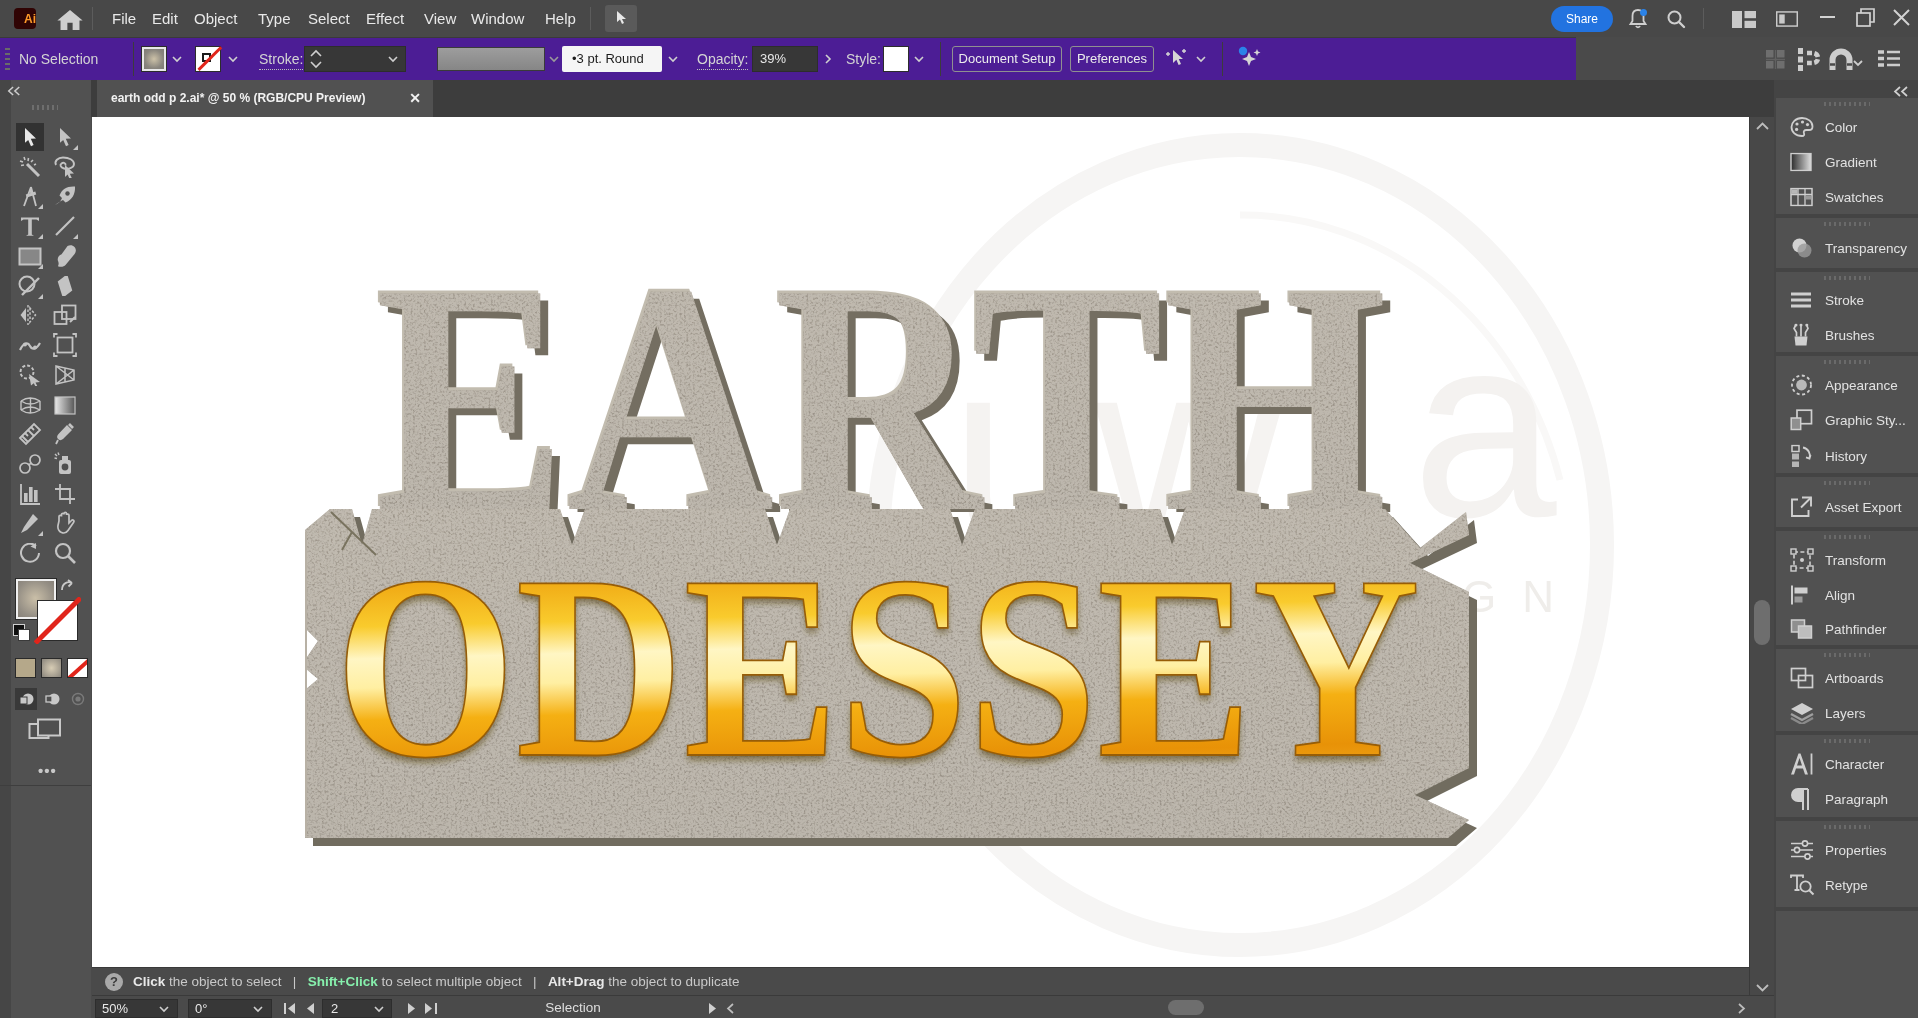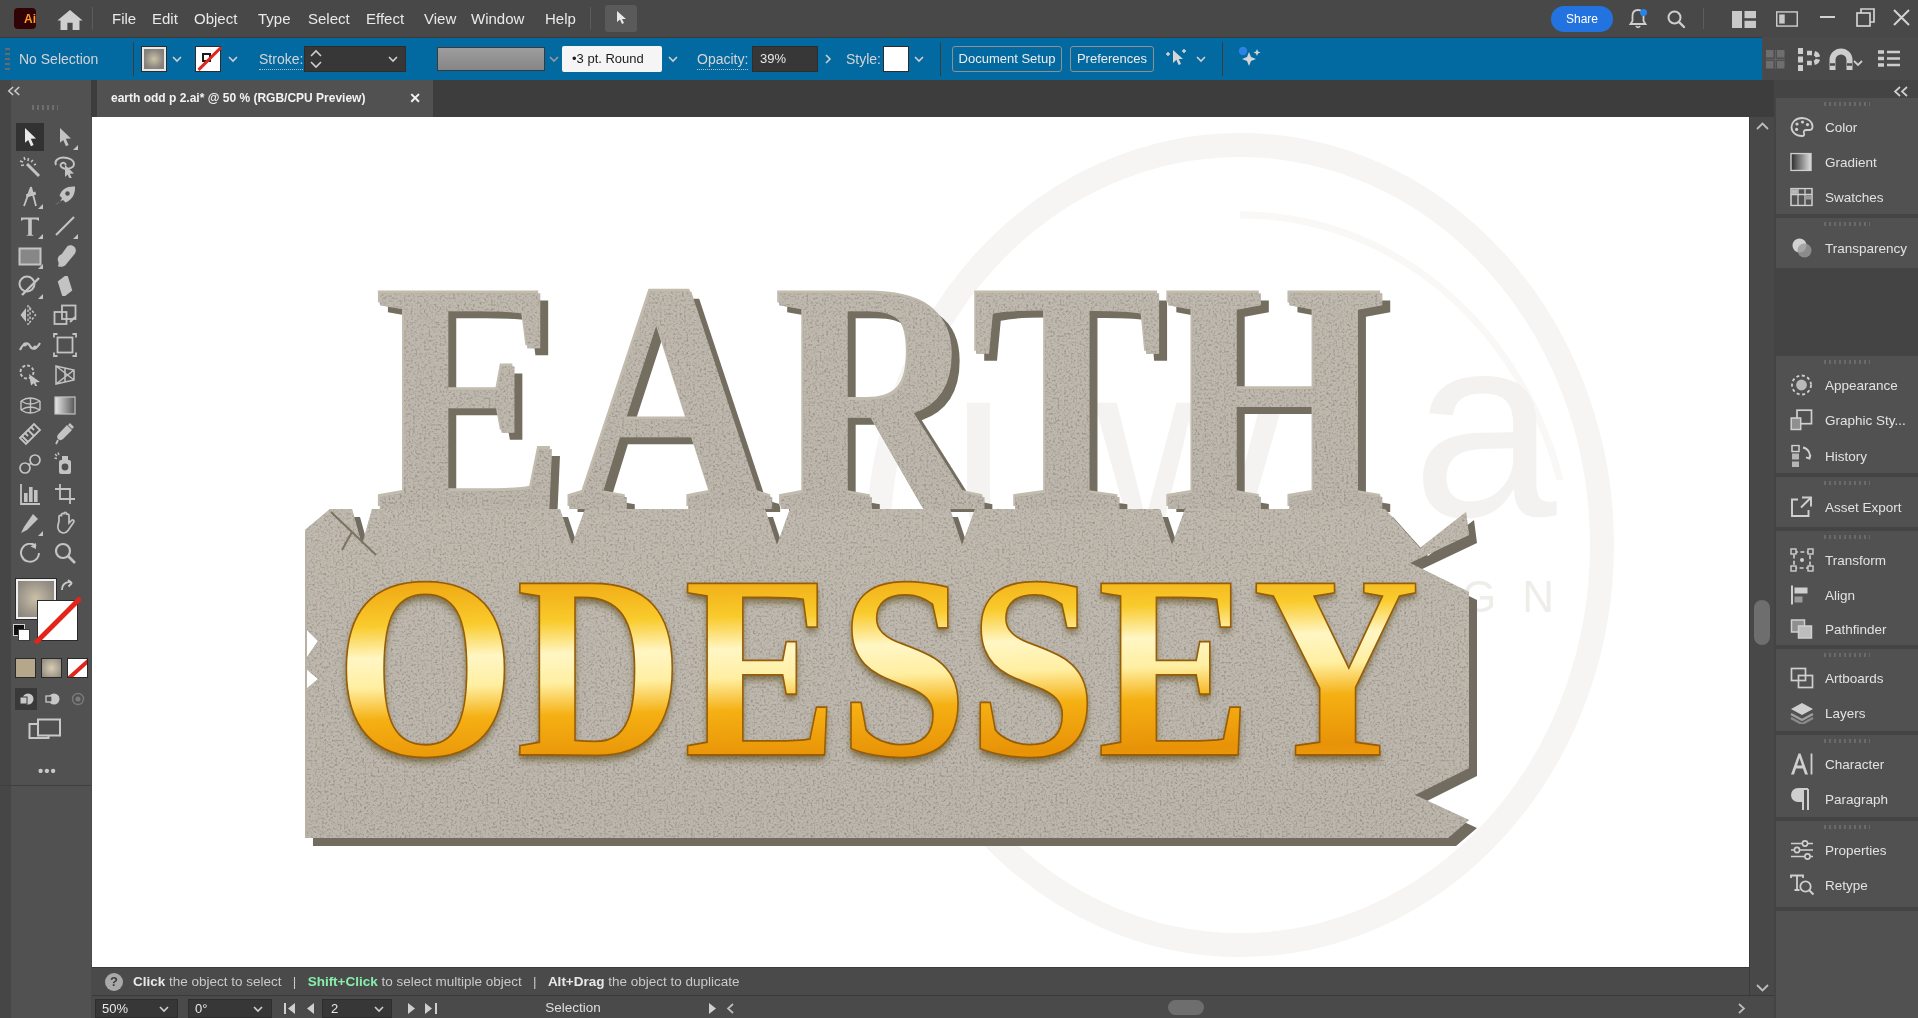--- a/index.html
+++ b/index.html
@@ -1,17 +1,17 @@
 <!DOCTYPE html>
 <html><head><meta charset="utf-8"><style>
 *{margin:0;padding:0;box-sizing:border-box}
 html,body{width:1918px;height:1018px;overflow:hidden;background:#4a4a4a;font-family:"Liberation Sans",sans-serif}
 .abs{position:absolute}
 #menubar{position:absolute;left:0;top:0;width:1918px;height:37px;background:#484848}
-#controlbar{position:absolute;left:0;top:37px;width:1762px;height:43px;background:#0369a1;border-top:1px solid #3a3a3a}
+#controlbar{position:absolute;left:0;top:37px;width:1576px;height:43px;background:#4c1d95;border-top:1px solid #3a3a3a}
 #tabbar{position:absolute;left:91px;top:80px;width:1683px;height:37px;background:#3d3d3d}
 #tab{position:absolute;left:6px;top:0;width:336px;height:37px;background:#515151;color:#f2f2f2;font-weight:bold;font-size:12px;white-space:nowrap}
 #toolbar{position:absolute;left:0;top:80px;width:91px;height:938px;background:#515151}
 #toolstrip{position:absolute;left:0;top:0;width:11px;height:938px;background:#464646}
 #canvas{position:absolute;left:92px;top:117px;width:1657px;height:850px;background:#ffffff;overflow:hidden}
 #vscroll{position:absolute;left:1749px;top:117px;width:25px;height:878px;background:#484848;border-left:1px solid #3a3a3a}
 #dock{position:absolute;left:1774px;top:80px;width:144px;height:938px;background:#444444}
 #infobar{position:absolute;left:92px;top:967px;width:1657px;height:28px;background:#4a4a4a;border-top:1px solid #3a3a3a;color:#cfcfcf;font-size:13px}
 #zoombar{position:absolute;left:92px;top:995px;width:1682px;height:23px;background:#4a4a4a;border-top:1px solid #3a3a3a;color:#e0e0e0;font-size:13px}
 .menuitem{color:#e9e9e9;font-size:15px;line-height:37px;position:absolute;top:0}
@@ -513,20 +513,39 @@
 <div class="grp" style="top:138px;height:50px">
       <div class="handle"></div>
 <div class="pitem" style="top:13px">
         <svg width="24" height="22" viewBox="0 0 24 22">
           <circle cx="9.5" cy="8.5" r="7" fill="#d9d9d9" opacity="0.95"></circle>
           <circle cx="14.5" cy="13.5" r="7" fill="#9a9a9a" opacity="0.8"></circle>
         </svg>
         <span class="lbl">Transparency</span>
       </div>
 </div>
+<div class="grp" style="top:192px;height:80px">
+      <div class="handle"></div>
+<div class="pitem" style="top:11px">
+        <svg width="22" height="17" viewBox="0 0 22 17">
+          <path d="M1 2.5 H21 M1 8.5 H21 M1 14.5 H21" stroke="#cfcfcf" stroke-width="3.2"></path>
+        </svg>
+        <span class="lbl">Stroke</span>
+      </div>
+<div class="pitem" style="top:46px">
+        <svg width="22" height="23" viewBox="0 0 22 23">
+          <path d="M6.5 13 L6.5 9 L4 5 L6 1 M11 13 L11 8 L11 2 M15.5 13 L15.5 9 L18 5 L16.5 1" stroke="#cfcfcf" stroke-width="1.7" fill="none"></path>
+          <path d="M4.5 13 H17.5 L16.5 22 H5.5 Z" fill="#cfcfcf"></path>
+          <circle cx="6" cy="1.6" r="1.5" fill="#cfcfcf"></circle>
+          <circle cx="11" cy="1.6" r="1.5" fill="#cfcfcf"></circle>
+          <circle cx="16.8" cy="1.6" r="1.5" fill="#cfcfcf"></circle>
+        </svg>
+        <span class="lbl">Brushes</span>
+      </div>
+</div>
 <div class="grp" style="top:276px;height:117px">
       <div class="handle"></div>
 <div class="pitem" style="top:12px">
         <svg width="23" height="23" viewBox="0 0 23 23">
           <circle cx="11.5" cy="11.5" r="9.5" fill="none" stroke="#cfcfcf" stroke-width="1.8" stroke-dasharray="3 2.6"></circle>
           <circle cx="11.5" cy="11.5" r="5.4" fill="#b9b9b9"></circle>
         </svg>
         <span class="lbl">Appearance</span>
       </div>
 <div class="pitem" style="top:47px">

